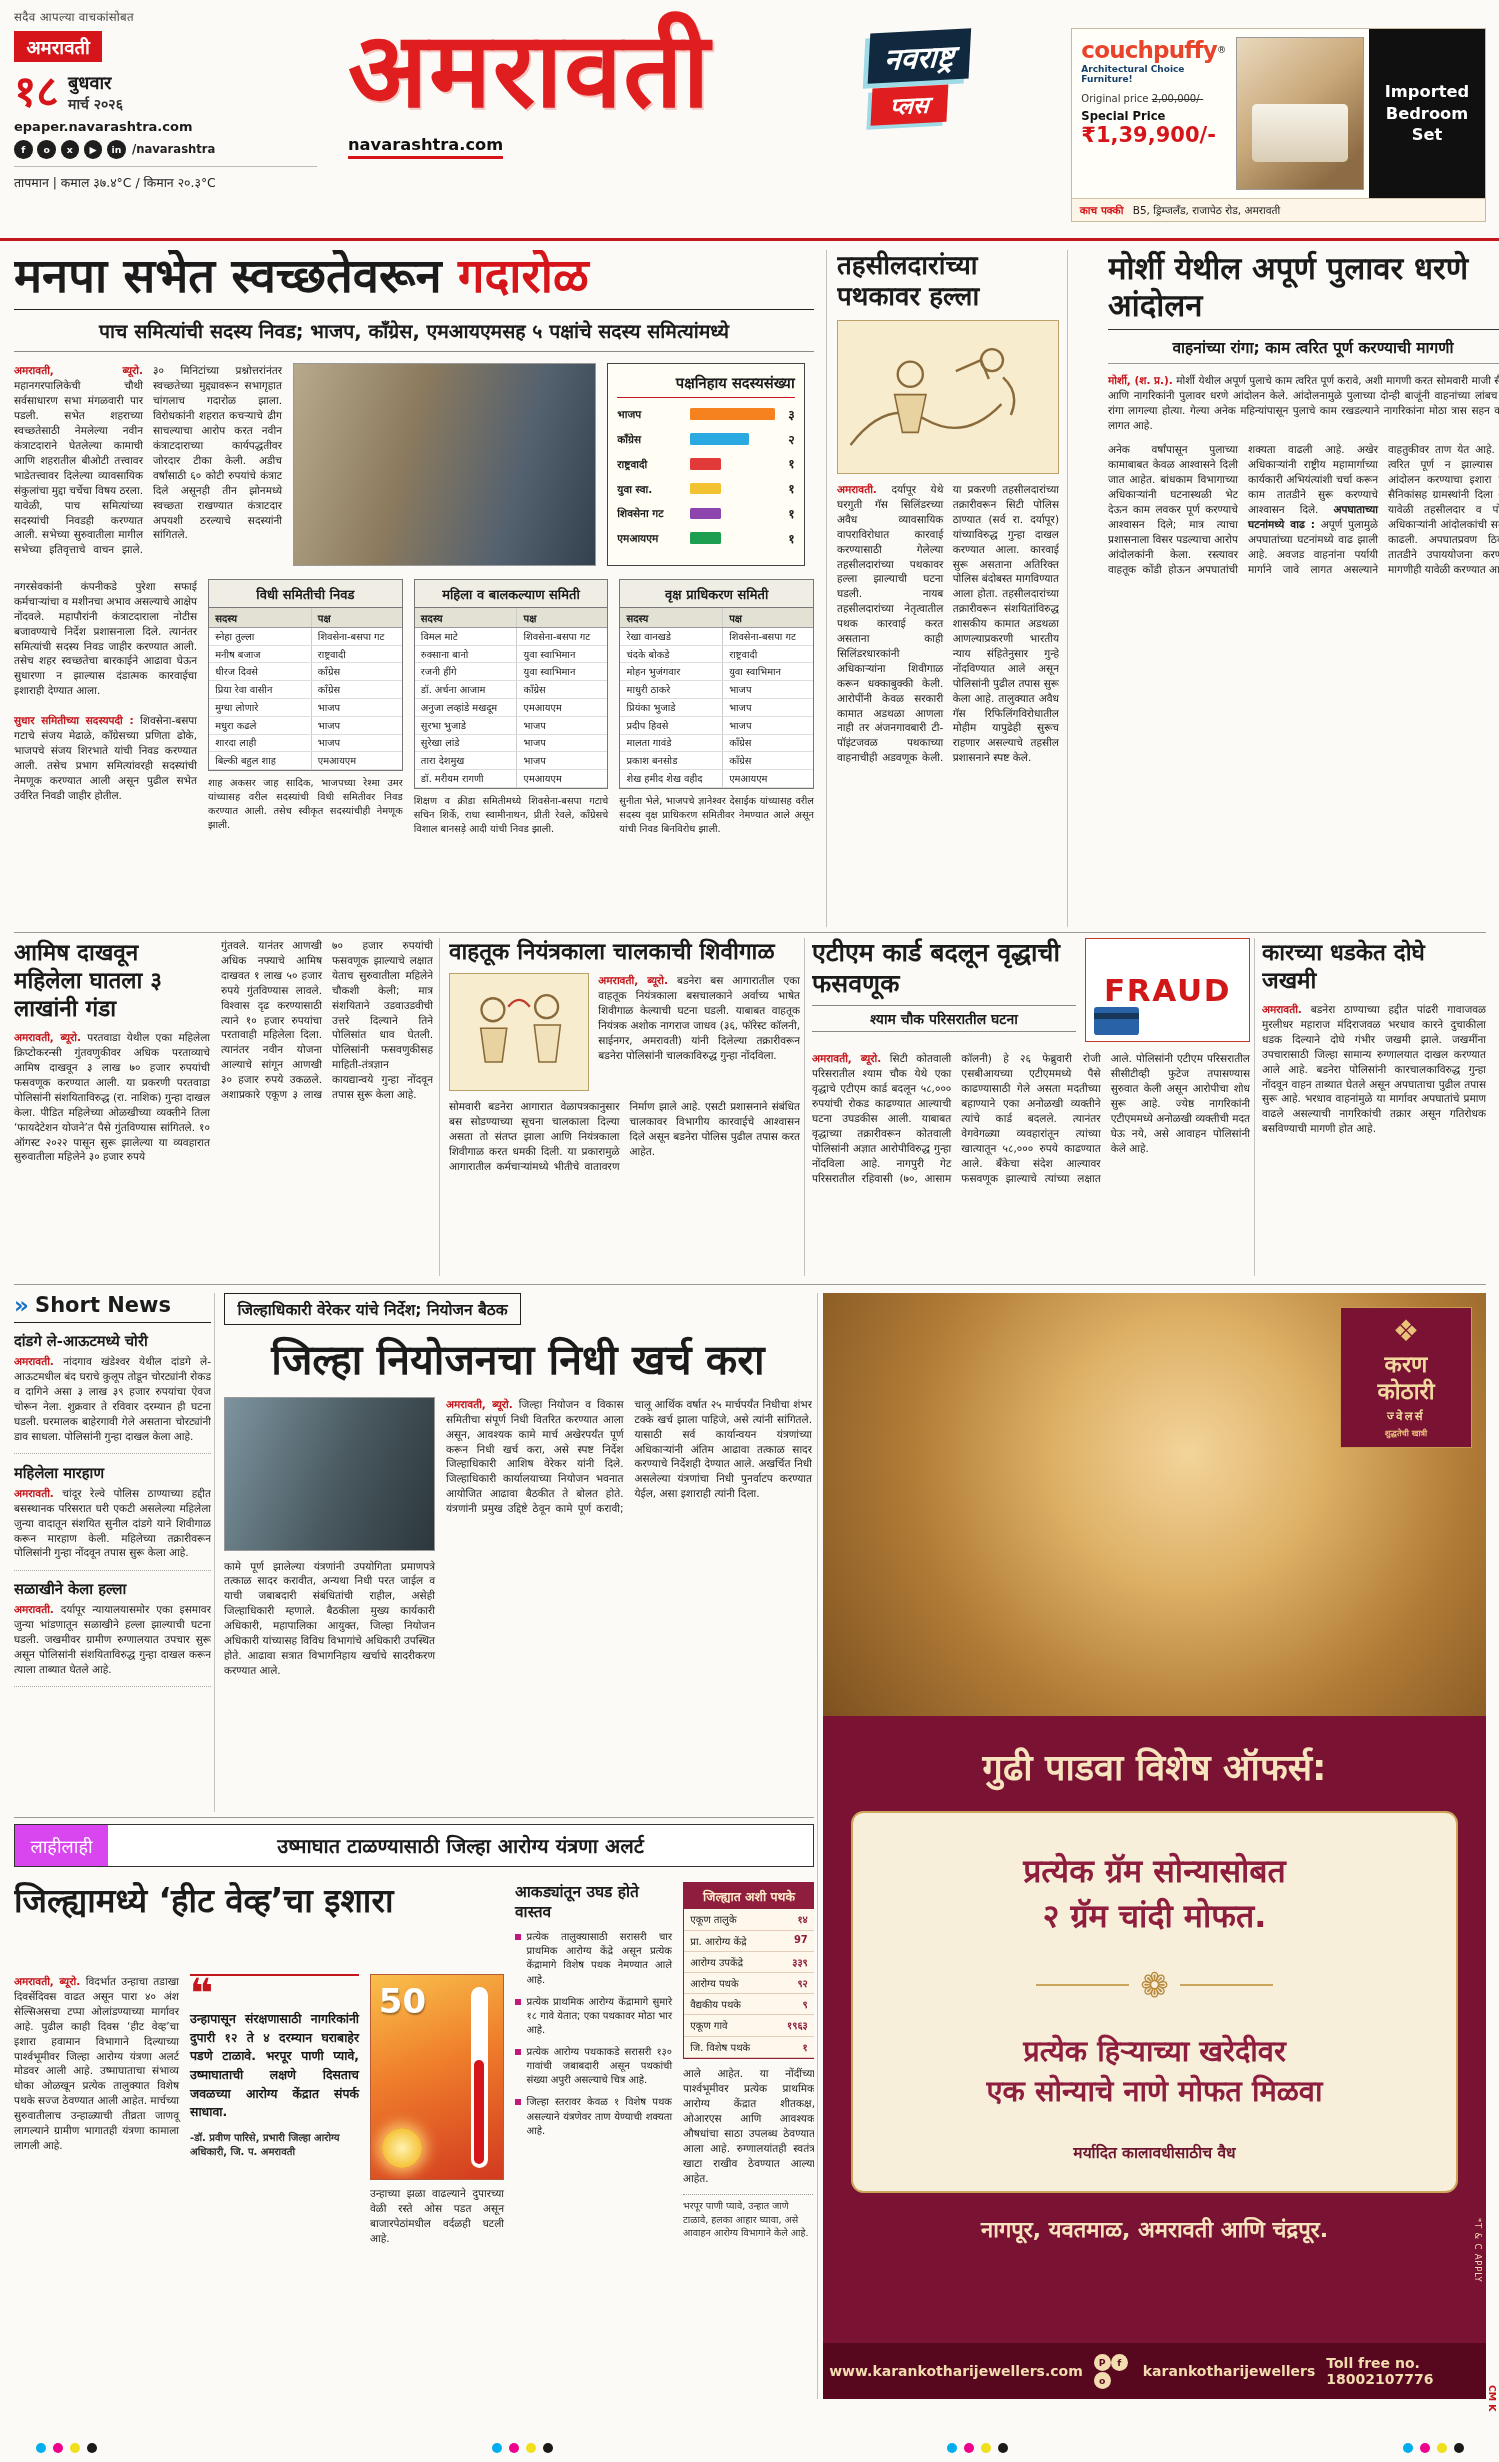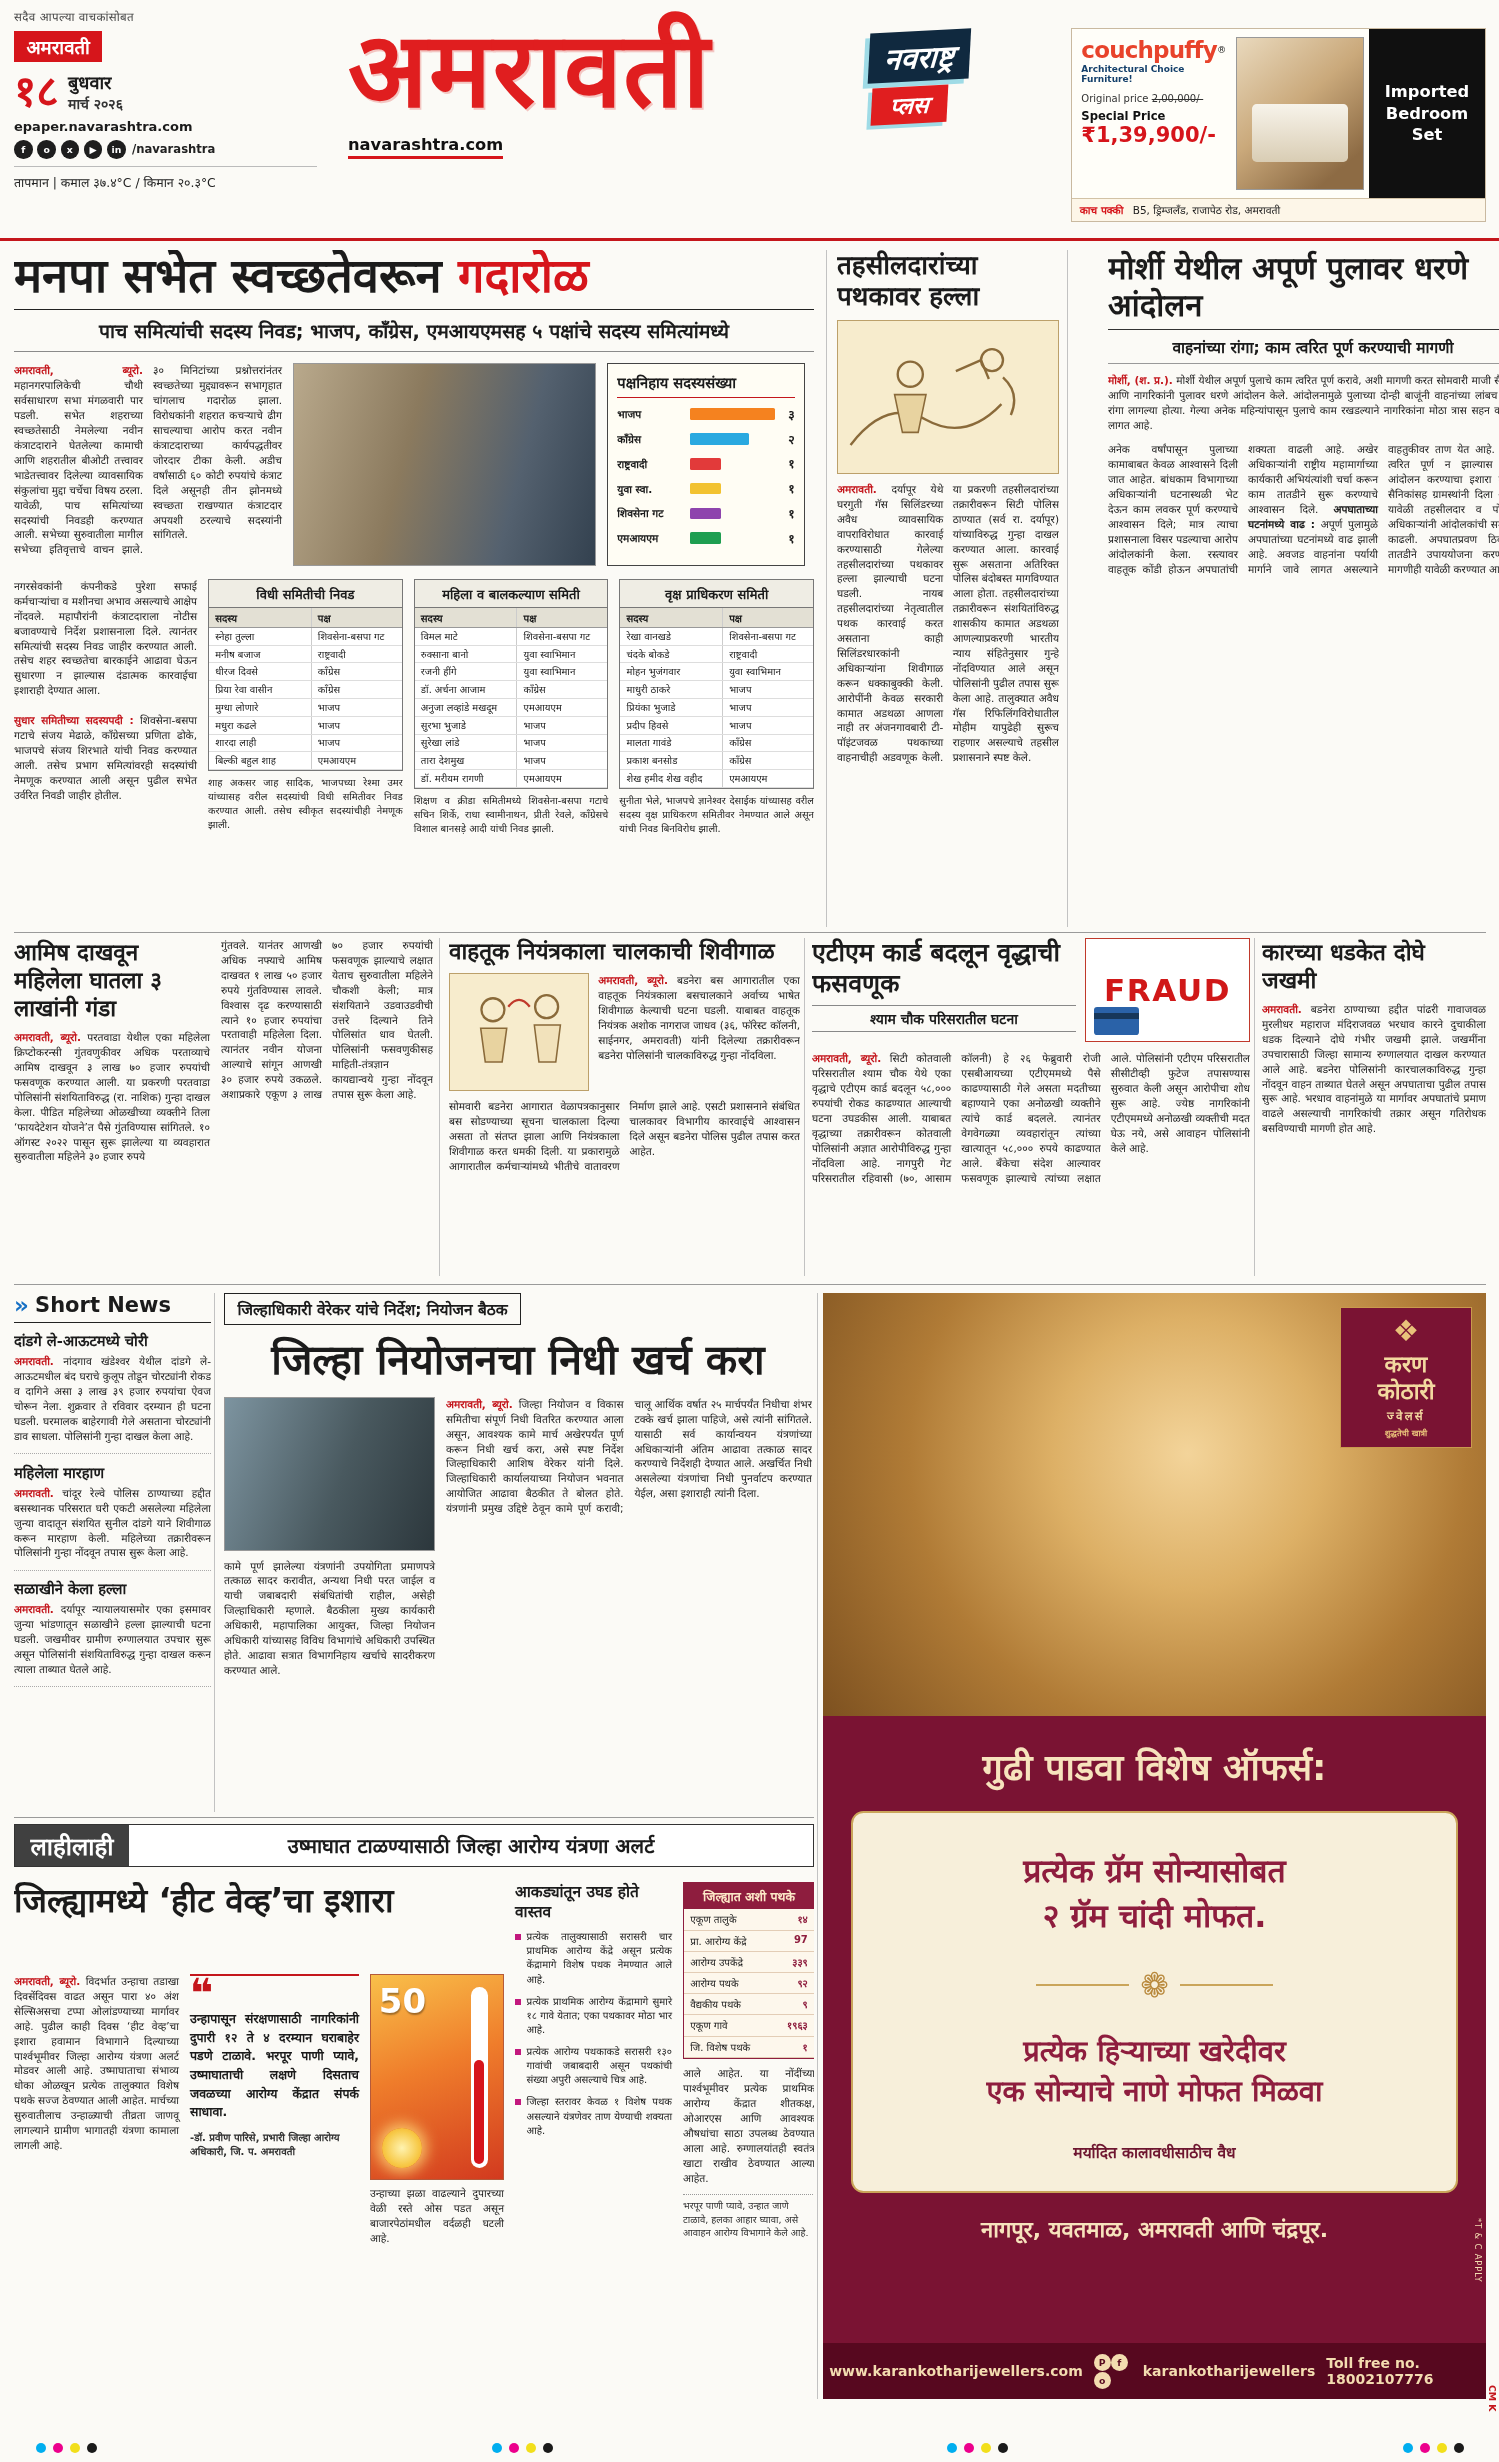--- a/index.html
+++ b/index.html
@@ -55,21 +55,21 @@
 
 .lead{top:250px;left:14px;width:800px;height:677px;}
 .lead-hl{font-size:47px;font-weight:800;line-height:1.1;}
 .lead-hl .red{color:#d6151b;}
 .lead-deck{margin-top:7.8px;border-top:1.9px solid #222;border-bottom:0.8px solid #8a8a8a;padding:7px 3.1px;text-align:center;font-size:19.4px;font-weight:800;}
 .lead-row{display:flex;gap:11px;margin-top:11px;height:203px;}
 .lead-intro{width:268px;column-count:2;column-gap:10px;height:203px;}
 .photo{border:0.8px solid #999;}
 .photo-lead{width:303px;height:203px;background:linear-gradient(105deg,#b9a98c,#8b7a5e 38%,#54616f 72%,#33414f);flex:none;}
 .pbox{width:198px;border:1.2px solid #444;padding:7.8px 9.3px;background:#fffdf4;}
-.pbox-title{font-size:14.7px;font-weight:800;text-align:left;padding-bottom:4.7px;margin-bottom:6.2px;border-bottom:1.6px solid #c4161c;}
+.pbox-title{font-size:14.7px;font-weight:800;text-align:right;padding-bottom:4.7px;margin-bottom:6.2px;border-bottom:1.6px solid #c4161c;}
 .prow{display:flex;align-items:center;margin:7.8px 0;}
 .prow .pname{width:73px;font-size:10.5px;font-weight:700;}
 .prow .pbar-wrap{flex:1;}
 .prow .pbar{height:11.6px;border-radius:1.6px;}
 .prow .pcount{width:18.6px;text-align:right;font-size:12.4px;font-weight:800;}
 .lead-tables{display:flex;gap:11px;margin-top:12.4px;align-items:flex-start;}
 .lt-col0{width:183px;}
 .cmt-wrap{flex:1;}
 .cmt{border:0.8px solid #777;background:#fff;}
 .cmt-title{font-size:13px;font-weight:800;text-align:center;padding:4.7px 3.1px;border-bottom:1.2px solid #777;background:#efede4;}
@@ -132,21 +132,21 @@
 .niy{top:1293px;left:224px;width:588px;height:519px;}
 .niy-kicker{display:inline-block;border:1.2px solid #222;padding:3.9px 12.4px;font-size:15.5px;font-weight:700;}
 .niy-hl{font-size:41px;font-weight:800;margin:5px 0 11px;text-align:center;}
 .niy-row{display:flex;gap:11px;}
 .niy-c1{width:211px;flex:none;}
 .photo-niy{width:211px;height:154px;background:linear-gradient(110deg,#7d94a0,#49595f 55%,#2c373c);margin-bottom:7.8px;}
 .niy-c2{flex:1;column-count:2;column-gap:11px;height:373px;}
 
 
 .lahi{top:1824px;left:14px;width:800px;height:43px;border:1.2px solid #333;display:flex;align-items:center;background:#fff;}
-.lahi-label{background:#404040;color:#fff;font-size:24px;font-weight:700;padding:0 15.5px;height:100%;display:flex;align-items:center;}
+.lahi-label{background:#d946ef;color:#fff;font-size:18px;font-weight:400;padding:0 15.5px;height:100%;display:flex;align-items:center;}
 .lahi-text{flex:1;text-align:center;font-size:20px;font-weight:800;}
 .heat{top:1882px;left:14px;width:800px;height:514px;}
 .heat-grid{display:grid;grid-template-columns:165px 169px 134px 157px 132px;grid-template-rows:92px 1fr;column-gap:11px;height:100%;}
 .heat-head{grid-area:1/1/2/4;font-size:33px;font-weight:800;line-height:1.15;}
 .heat-b1{grid-area:2/1/3/2;}
 .heat-quote{grid-area:2/2/3/3;}
 .heat-thermo{grid-area:2/3/3/4;}
 .heat-facts{grid-area:1/4/3/5;}
 .heat-c5{grid-area:1/5/3/6;}
 .qbox{border-top:2.3px solid #c4161c;padding-top:3.1px;}

